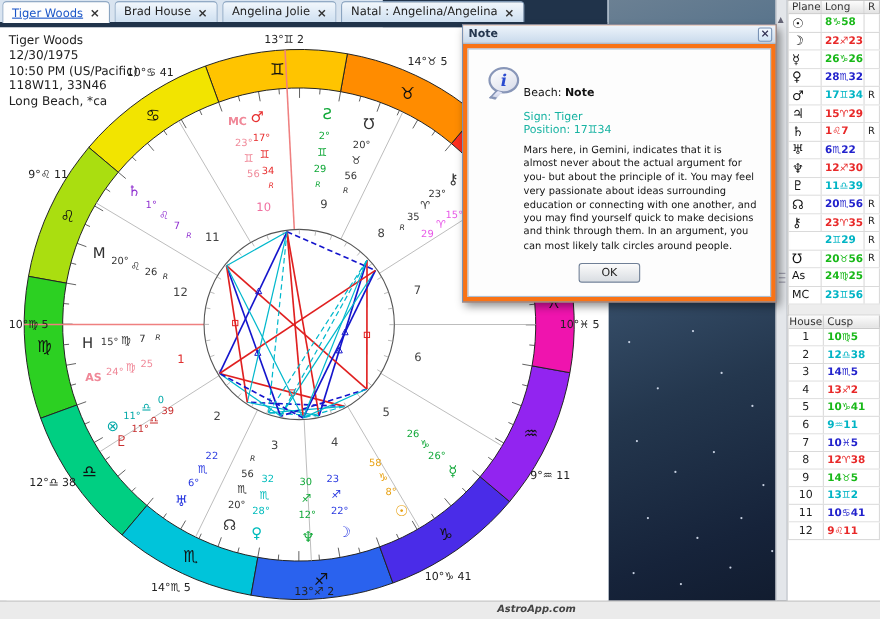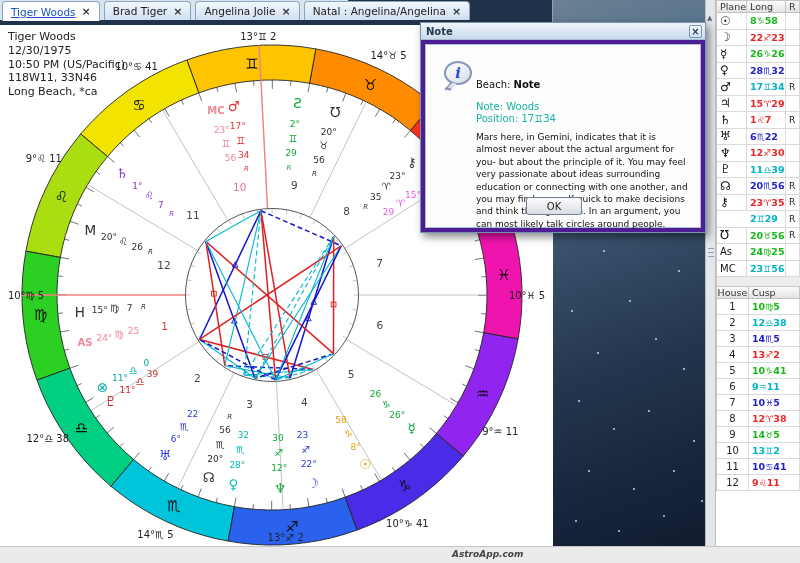--- a/index.html
+++ b/index.html
@@ -50,22 +50,22 @@
   .ghead { border-bottom:1px solid #c0c0c0; }
   .pt-c1 { width:30px; } .pt-c2 { width:39px; } .pt-c3 { width:14px; flex:1; }
   .ht-c1 { width:32px; justify-content:center; padding-left:0; } .ht-c2 { width:51px; flex:1; }
   .glyph-cell { font-size:12px; color:#111; }
   .long-val { font-size:9.5px; font-weight:bold; letter-spacing:0; }
   .long-val .sg { font-size:9px; }
   .retro-cell { font-size:9px; color:#222; }
   .house-num { font-size:10px; color:#222; }
   .tables-gap { height:9px; background:#ededed; border-left:1px solid #c6c6c6; }
   
-  .dialog { position:absolute; left:420px; top:22px; width:286px; height:211px;
-    background:#4c1d95; border:1px solid #7a93b5; box-shadow:3px 4px 8px rgba(0,0,0,.45); z-index:10; }
+  .dialog { position:absolute; left:420px; top:22px; width:286px; height:253px;
+    background:#f97316; border:1px solid #7a93b5; box-shadow:3px 4px 8px rgba(0,0,0,.45); z-index:10; }
   .dialog-title { position:relative; height:17px; background:linear-gradient(#eef4fb,#c9daec);
     border-bottom:1px solid #a8bdd4; display:flex; align-items:center; padding:0 5px;
     font-size:10px; font-weight:bold; color:#24364e; }
   .dialog-close { position:absolute; right:3px; top:2px; width:13px; height:13px;
     background:linear-gradient(#f4f9ff,#cfe2f4); border:1px solid #7a93b5; border-radius:2px;
     font-size:10px; font-weight:bold; color:#335; display:flex; align-items:center; justify-content:center; }
   .dialog-body { position:absolute; left:4px; right:4px; top:21px; bottom:4px; background:#fdfdfd;
     border:1px solid #aebfd2; }
   .info-icon { position:absolute; left:18px; top:16px; width:30px; height:26px; }
   .info-bubble { width:28px; height:24px; border-radius:50%; border:2px solid #8896b8;
@@ -115,21 +115,21 @@
 <div class="main">
   <div class="tabbar">
     <div class="darkfill"></div>
     <div class="underline-band"></div>
     <div class="tabs" id="tabs">
         <div class="tab active">
           <span class="tab-label">Tiger Woods</span>
           <span class="tab-close">×</span>
         </div>
         <div class="tab">
-          <span class="tab-label">Brad Tiger</span>
+          <span class="tab-label">Brad House</span>
           <span class="tab-close">×</span>
         </div>
         <div class="tab">
           <span class="tab-label">Angelina Jolie</span>
           <span class="tab-close">×</span>
         </div>
         <div class="tab">
           <span class="tab-label">Natal : Angelina/Angelina</span>
           <span class="tab-close">×</span>
         </div>
@@ -651,22 +651,22 @@
   <div class="dialog-body">
     <div class="info-icon">
       <div class="info-bubble">i</div>
       <div class="info-tail"></div>
     </div>
     <div class="dlg-line1">
       <span>Beach:</span>
       <b>Note</b>
     </div>
     <div class="dlg-sign">
-      <span>Note:</span>
-      <span>Woods</span>
+      <span>Sign:</span>
+      <span>Tiger</span>
     </div>
     <div class="dlg-pos">
       <span>Position:</span>
       <span>17♊34</span>
     </div>
     <div class="dlg-text">Mars here, in Gemini, indicates that it is almost never about the actual argument for you- but about the principle of it. You may feel very passionate about ideas surrounding education or connecting with one another, and you may find yourself quick to make decisions and think through them. In an argument, you can most likely talk circles around people.</div>
     <div class="ok-btn">OK</div>
   </div>
 </div>
 

